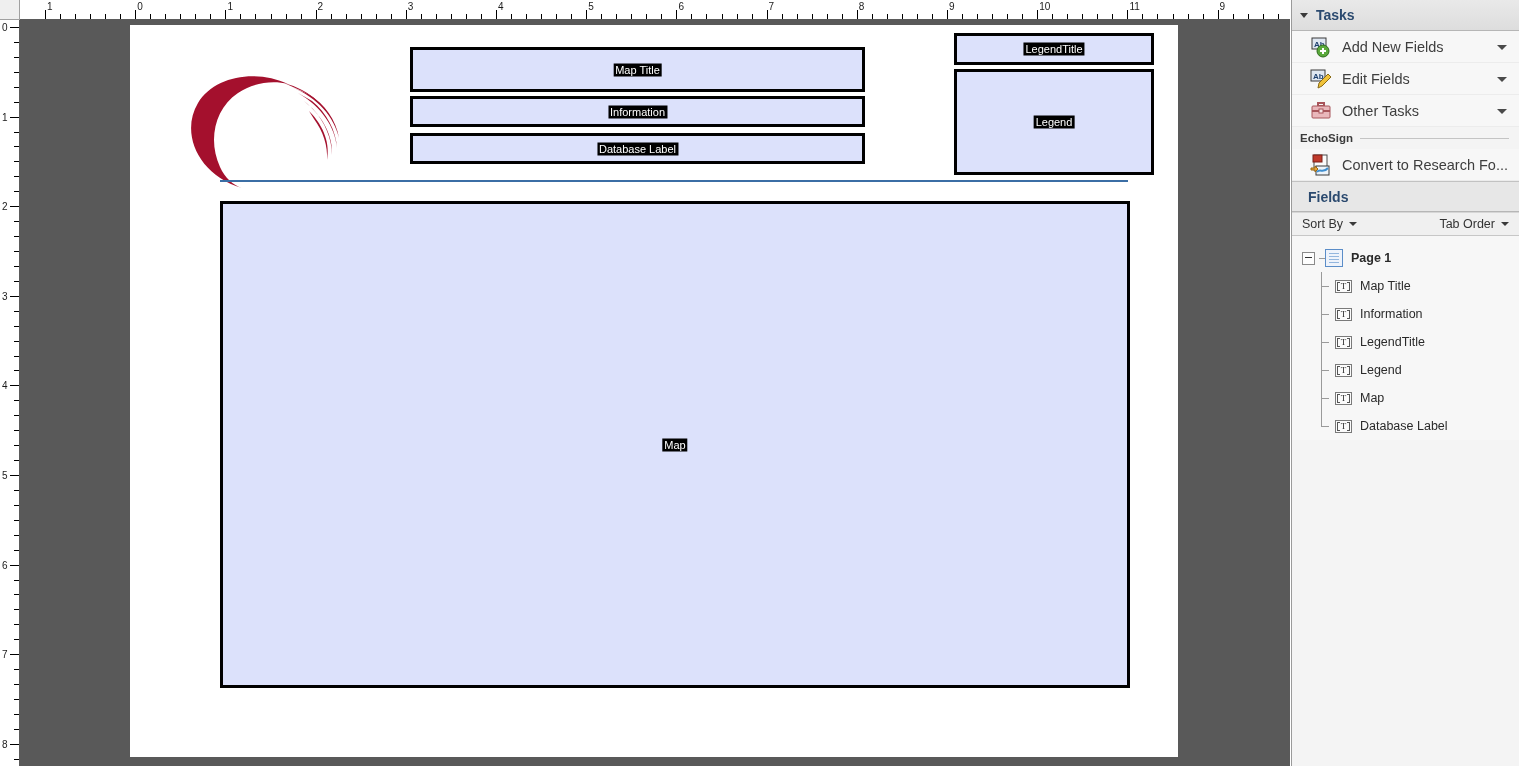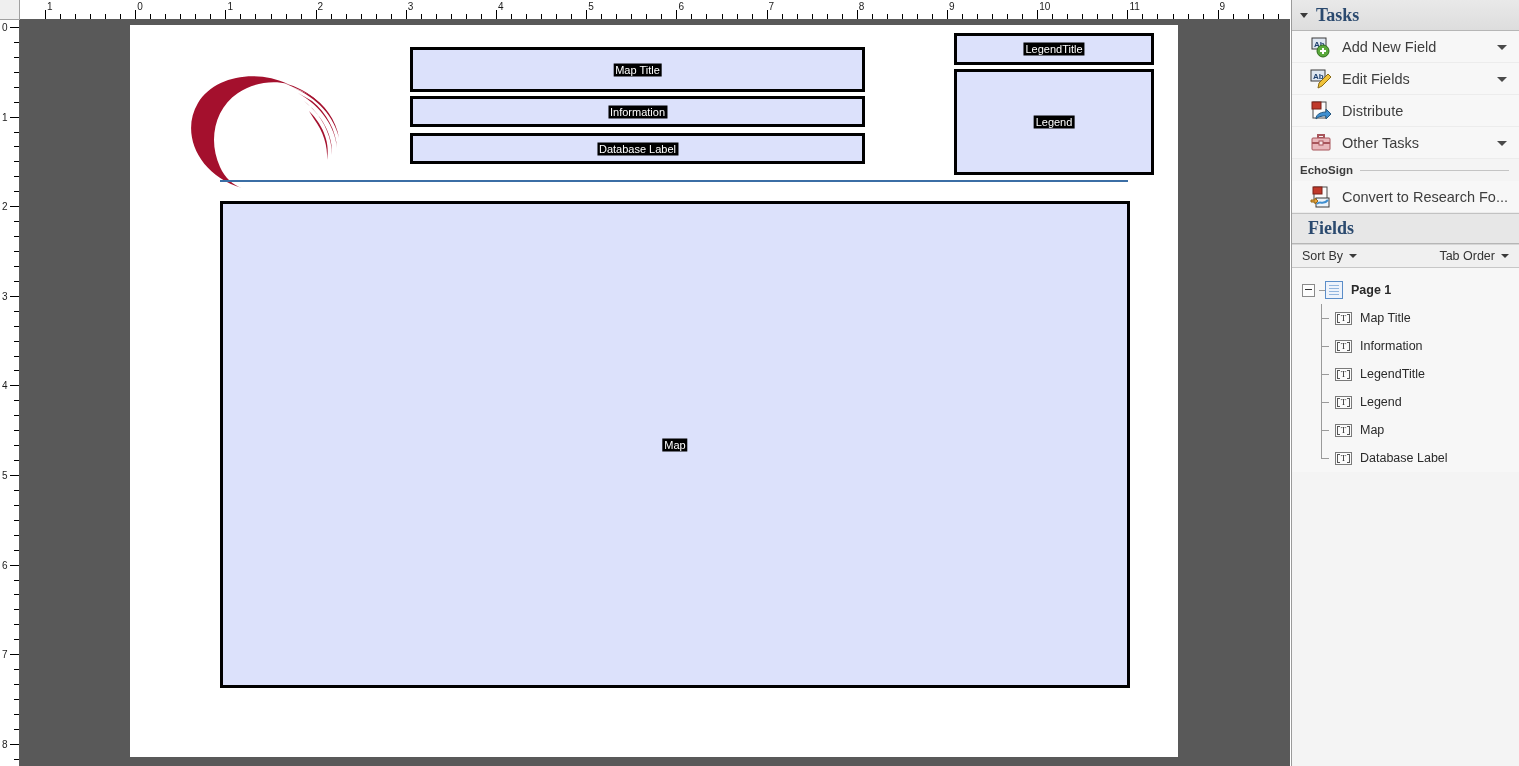--- a/index.html
+++ b/index.html
@@ -141,21 +141,21 @@
     box-sizing: border-box;
   }
   .panel-header .caret {
     width: 0; height: 0;
     border-left: 4px solid transparent;
     border-right: 4px solid transparent;
     border-top: 5px solid #3a3a3a;
     margin-right: 8px;
   }
   .panel-header .title {
-    font-size: 18px; font-weight: bold; color: #2b4a6f; font-family: Liberation Serif, serif;
+    font-size: 14px; font-weight: bold; color: #2b4a6f;
   }
   .panel-header.plain {
     background: #e7e7e7;
   }
   .panel-header.plain .title { color: #2b4a6f; }
 
   .task-list { background: #f7f7f7; }
   .task-row {
     position: relative;
     height: 32px;
@@ -504,43 +504,35 @@
 
     <div class="task-list" id="task-list">
         <div class="task-row">
           <span class="icon"><svg width="22" height="22" viewBox="0 0 22 22">
               <rect x="2" y="2" width="14" height="11" fill="#dfe7f2" stroke="#3a3a3a"></rect>
               <text x="4" y="11" font-size="8" font-family="Liberation Sans" fill="#1d3f6e" font-weight="bold">Ab</text>
               <circle cx="13" cy="15" r="6" fill="#5aa93b" stroke="#2e6b1c"></circle>
               <rect x="10" y="14" width="6" height="2" fill="#fff"></rect>
               <rect x="12" y="12" width="2" height="6" fill="#fff"></rect>
             </svg></span>
-          <span class="label">Add New Field</span>
+          <span class="label">Add New Fields</span>
           <span class="arrow"></span>
         </div>
         <div class="task-row">
           <span class="icon"><svg width="22" height="22" viewBox="0 0 22 22">
               <rect x="1" y="2" width="14" height="11" fill="#dfe7f2" stroke="#3a3a3a"></rect>
               <text x="3" y="11" font-size="8" font-family="Liberation Sans" fill="#1d3f6e" font-weight="bold">Ab</text>
               <path d="M8 20 L9 15 L18 6 L21 9 L12 18 Z" fill="#f0c23a" stroke="#8a6a14"></path>
               <path d="M18 6 L21 9" stroke="#8a6a14"></path>
             </svg></span>
           <span class="label">Edit Fields</span>
           <span class="arrow"></span>
         </div>
         <div class="task-row">
           <span class="icon"><svg width="22" height="22" viewBox="0 0 22 22">
-              <rect x="3" y="2" width="13" height="16" fill="#fbfbfb" stroke="#4a4a4a"></rect>
-              <rect x="2" y="2" width="9" height="7" fill="#c0392b" stroke="#7a2018"></rect>
-              <path d="M6 19 C6 13 13 12 16 12 L16 9 L21 14 L16 19 L16 16 C13 16 9 16 6 19 Z" fill="#3f8fd0" stroke="#23567f"></path>
-            </svg></span>
-          <span class="label">Distribute</span>
-        </div>
-        <div class="task-row">
-          <span class="icon"><svg width="22" height="22" viewBox="0 0 22 22">
               <rect x="8" y="3" width="6" height="3" fill="none" stroke="#a8555b" stroke-width="2"></rect>
               <rect x="2" y="6" width="18" height="12" rx="1" fill="#e9b7bb" stroke="#a8555b"></rect>
               <rect x="2" y="10" width="18" height="2" fill="#a8555b"></rect>
               <rect x="9" y="9" width="4" height="4" fill="#f6e3e5" stroke="#a8555b"></rect>
             </svg></span>
           <span class="label">Other Tasks</span>
           <span class="arrow"></span>
         </div>
       </div>
 

